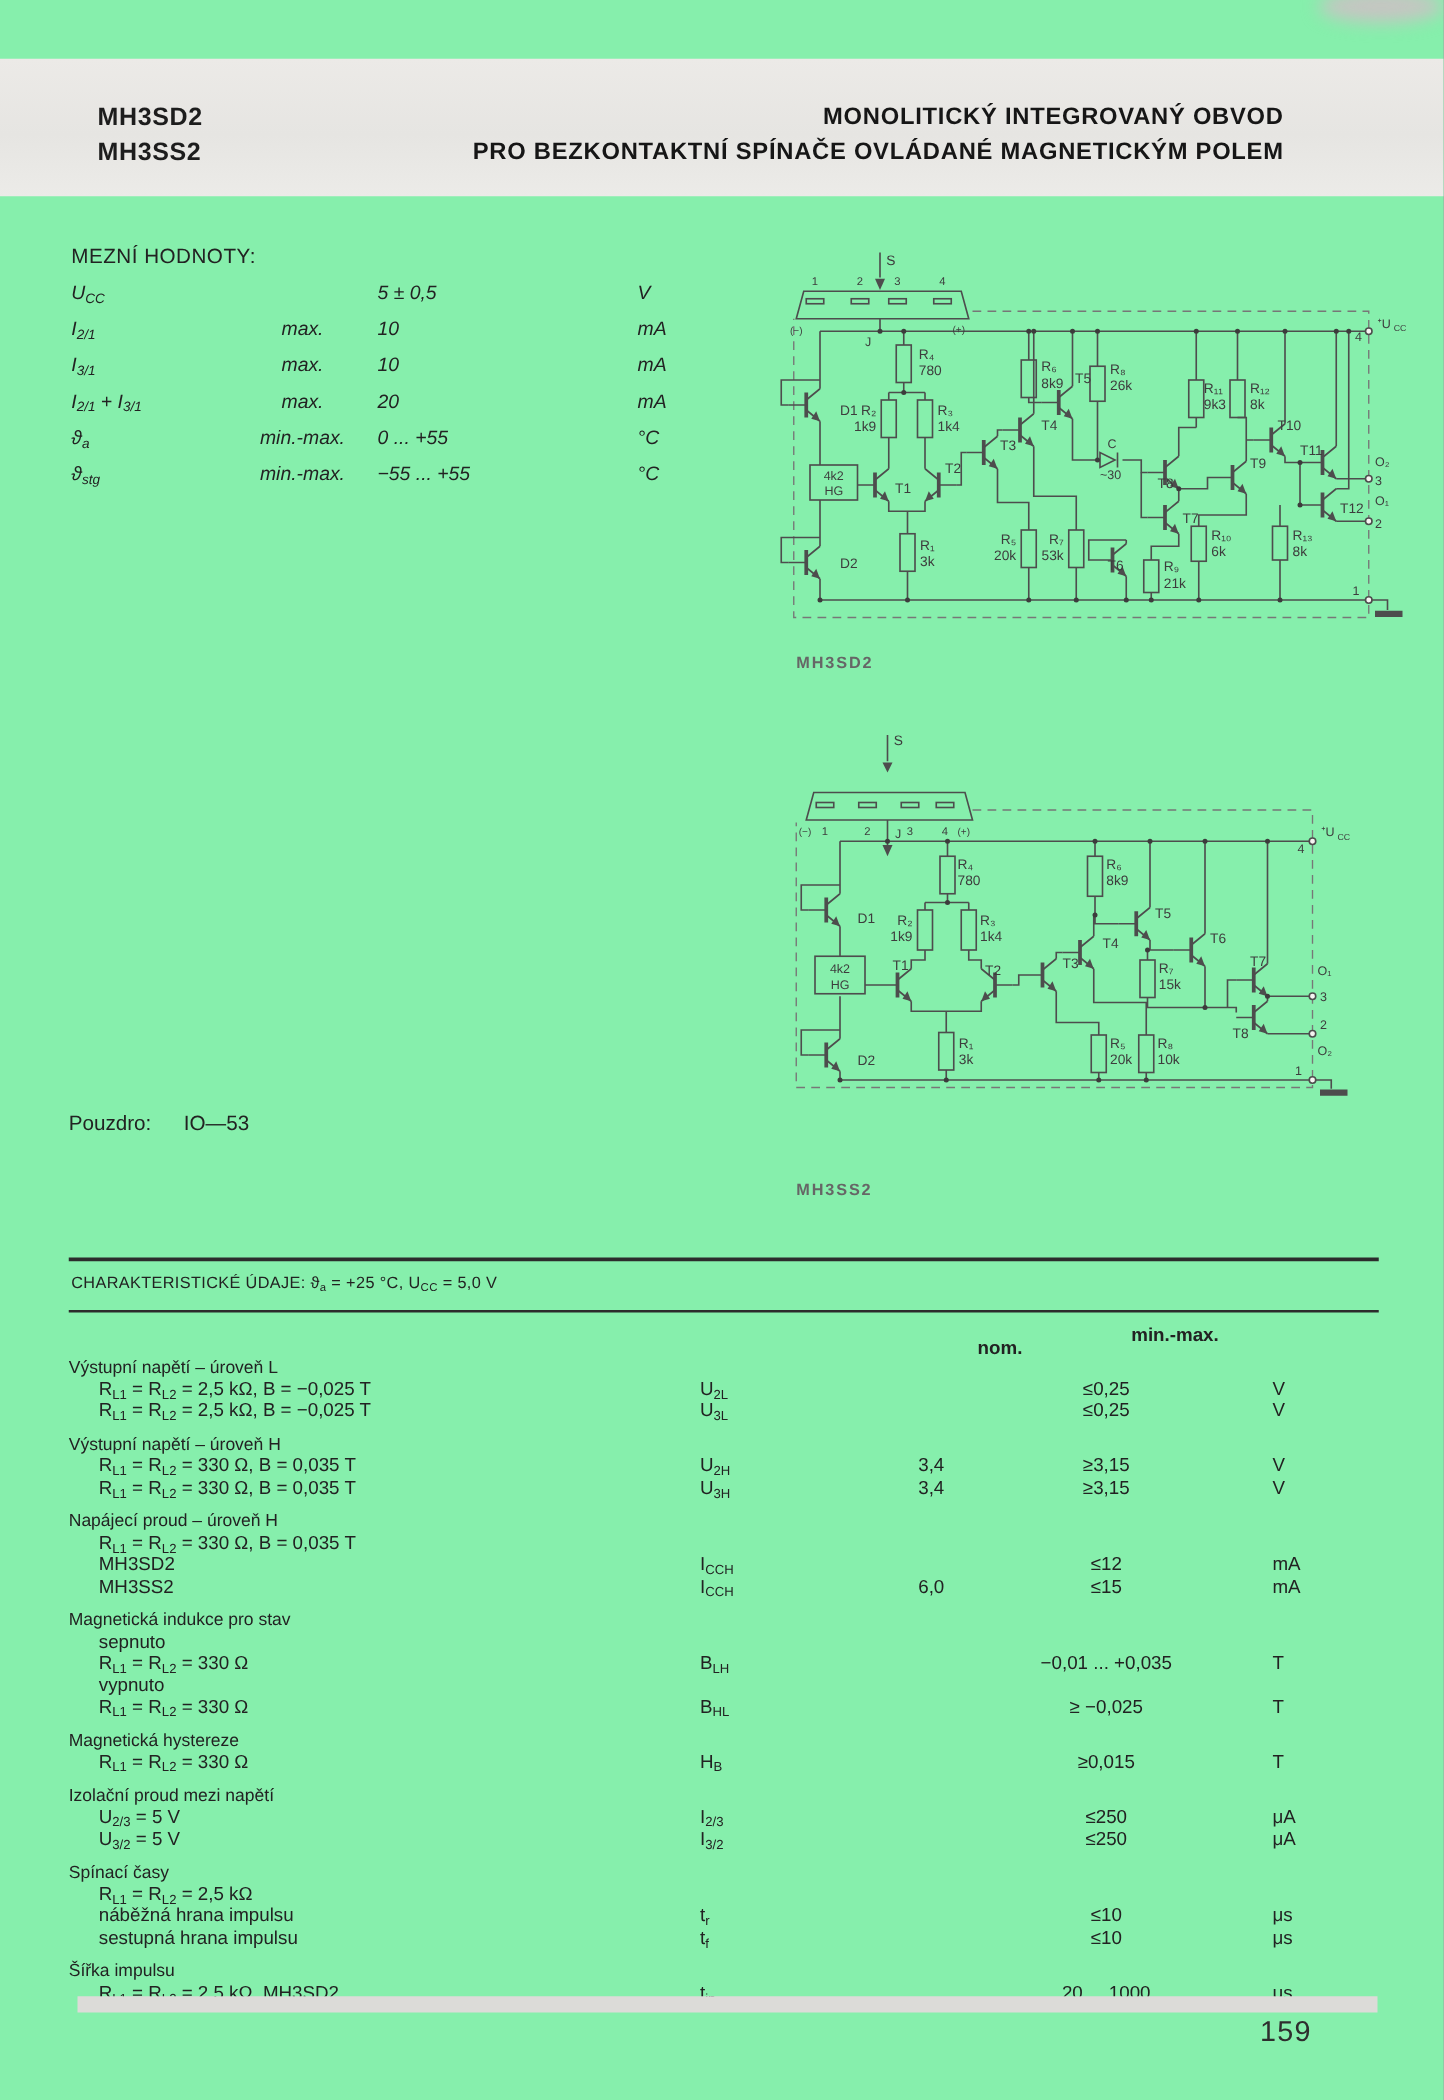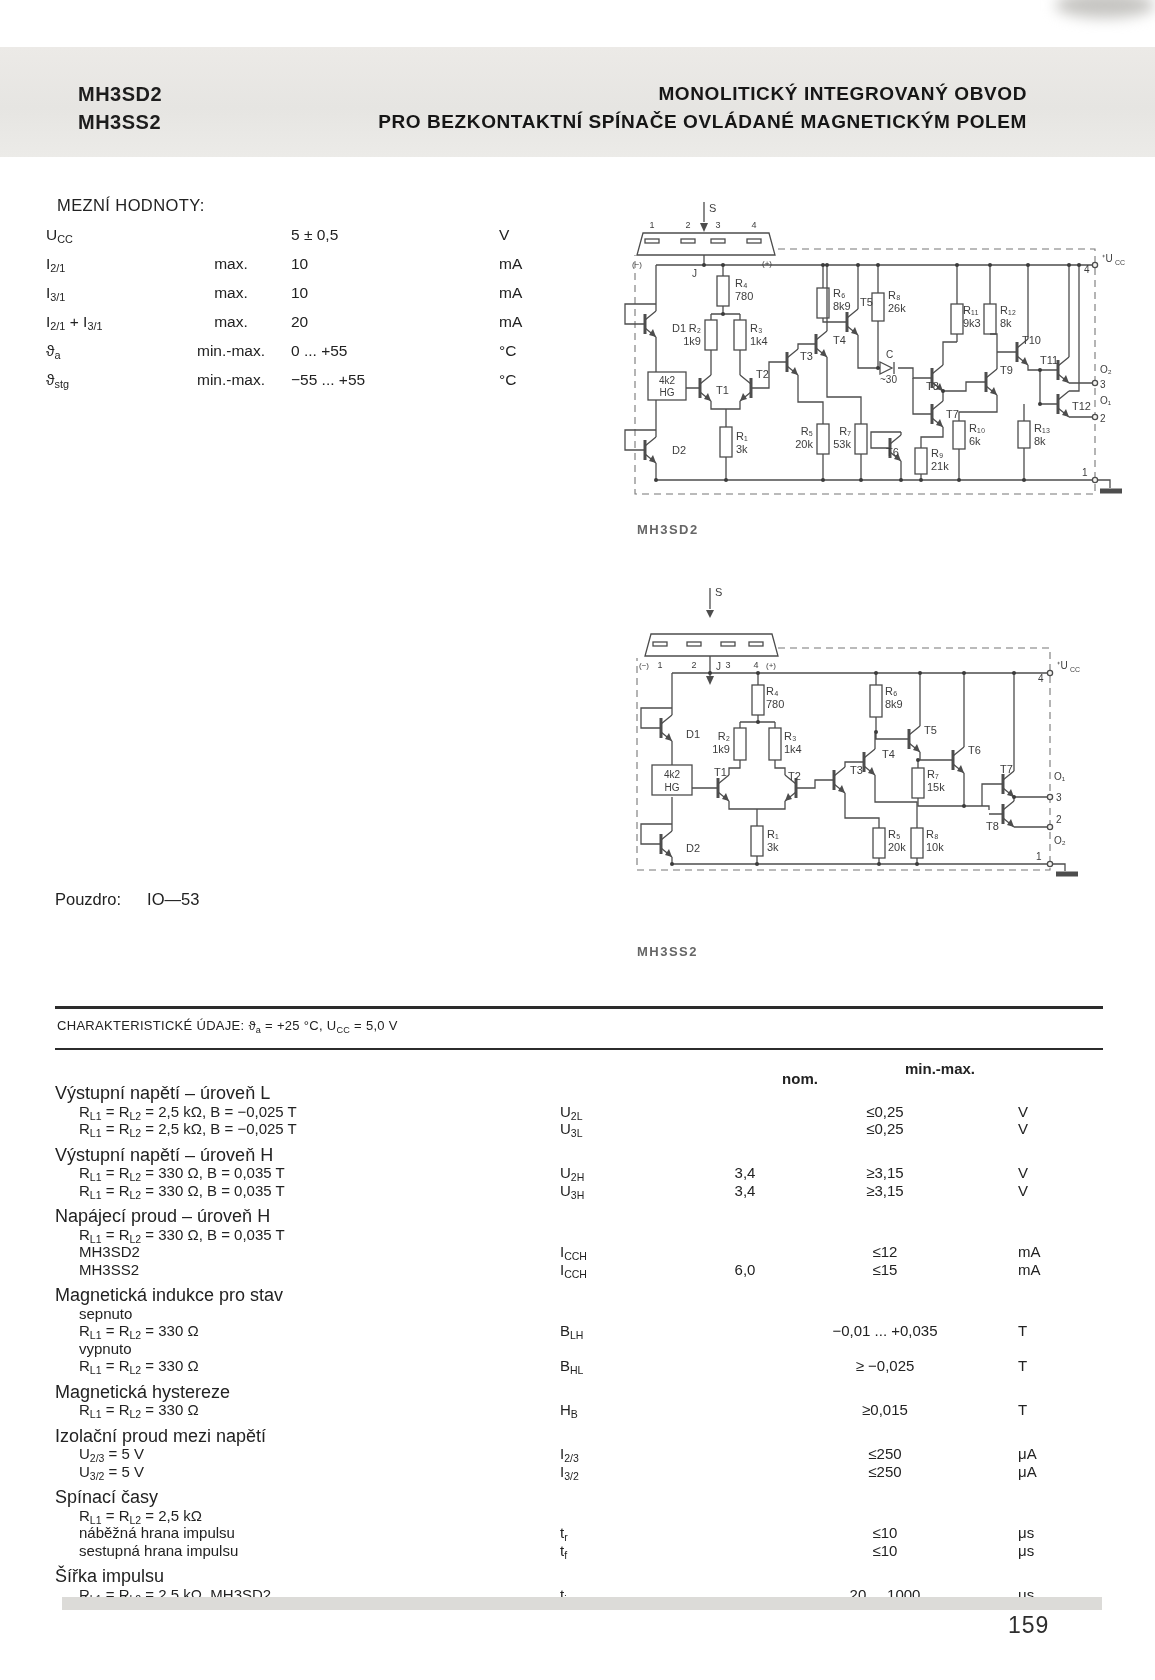--- a/index.html
+++ b/index.html
@@ -1,29 +1,29 @@
 <!DOCTYPE html>
 <html><head>
 <meta charset="utf-8">
 <style>
   html,body{margin:0;padding:0;background:#9a9a9a;}
-  .page{position:relative;width:1155px;height:1680px;background:#ffffff;
+  .page{position:relative;width:1155px;height:1680px;background:#86efac;
         font-family:"Liberation Sans",sans-serif;color:#222;overflow:hidden;margin:0 auto;}
   .abs{position:absolute;}
   
   .band{left:0;top:47px;width:1155px;height:110px;
         background:linear-gradient(180deg,#eceae7 0%,#e6e5e2 55%,#ecebe8 100%);}
   .smudge{left:1055px;top:-8px;width:100px;height:26px;background:#c6c5c2;filter:blur(7px);border-radius:50%;}
   .bottombar{left:62px;top:1597px;width:1040px;height:13px;background:#dcdbd8;}
   
   .partnos{left:78px;top:80px;font-size:20px;font-weight:700;line-height:28px;letter-spacing:.5px;color:#1d1d1d;}
   .titleblk{right:128px;top:80px;text-align:right;font-size:19px;font-weight:700;line-height:28px;letter-spacing:.6px;color:#161616;}
   
   .limtitle{left:57px;top:196px;font-size:16.5px;letter-spacing:.4px;}
-  .limrows{left:46px;top:226px;width:540px;}
+  .limrows{left:57px;top:226px;width:540px;font-style:italic;}
   .lim-row{display:grid;grid-template-columns:125px 120px 180px 95px;height:29px;align-items:baseline;font-size:15.5px;}
   .lim-cond{text-align:center;}
   .lim-val{text-align:left;}
   .lim-unit{padding-left:28px;}
   sub{font-size:70%;vertical-align:-3px;line-height:0;}
   
   .sch{overflow:visible;}
   svg text{stroke:none;fill:#3d3d3d;font-family:"Liberation Sans",sans-serif;}
   svg path,svg rect,svg polygon,svg line,svg circle{stroke:#4d4d4d;fill:none;stroke-width:1.3;}
   svg .dash{stroke-dasharray:7 5;stroke-width:1.1;stroke:#777;}
@@ -34,21 +34,21 @@
   svg .gnd{stroke-width:5;}
   .caption{font-size:13px;letter-spacing:1.5px;font-weight:600;color:#666;}
   .pouzdro{left:55px;top:890px;font-size:16.5px;}
   .pouzdro span{margin-right:26px;}
   
   .rule{background:#2c2c2c;}
   .chartitle{left:57px;top:1018px;font-size:13px;letter-spacing:.3px;}
   .colhead{top:1060px;font-weight:700;font-size:15px;text-align:center;}
   .chargroups{left:55px;top:1085px;width:1050px;}
   .cgroup{margin-bottom:9px;}
-  .cg-title{font-size:18px;line-height:17.5px;}
+  .cg-title{font-size:14px;line-height:17.5px;}
   .crow{display:grid;grid-template-columns:505px 100px 170px 110px 140px;font-size:15px;line-height:17.5px;}
   .c-desc{padding-left:24px;}
   .c-nom{text-align:center;}
   .c-mm{text-align:center;}
   .c-unit{padding-left:78px;}
   .pagenum{left:1008px;top:1612px;font-size:23px;letter-spacing:1px;color:#2e2e2e;}
 </style>
 </head>
 <body>
 

